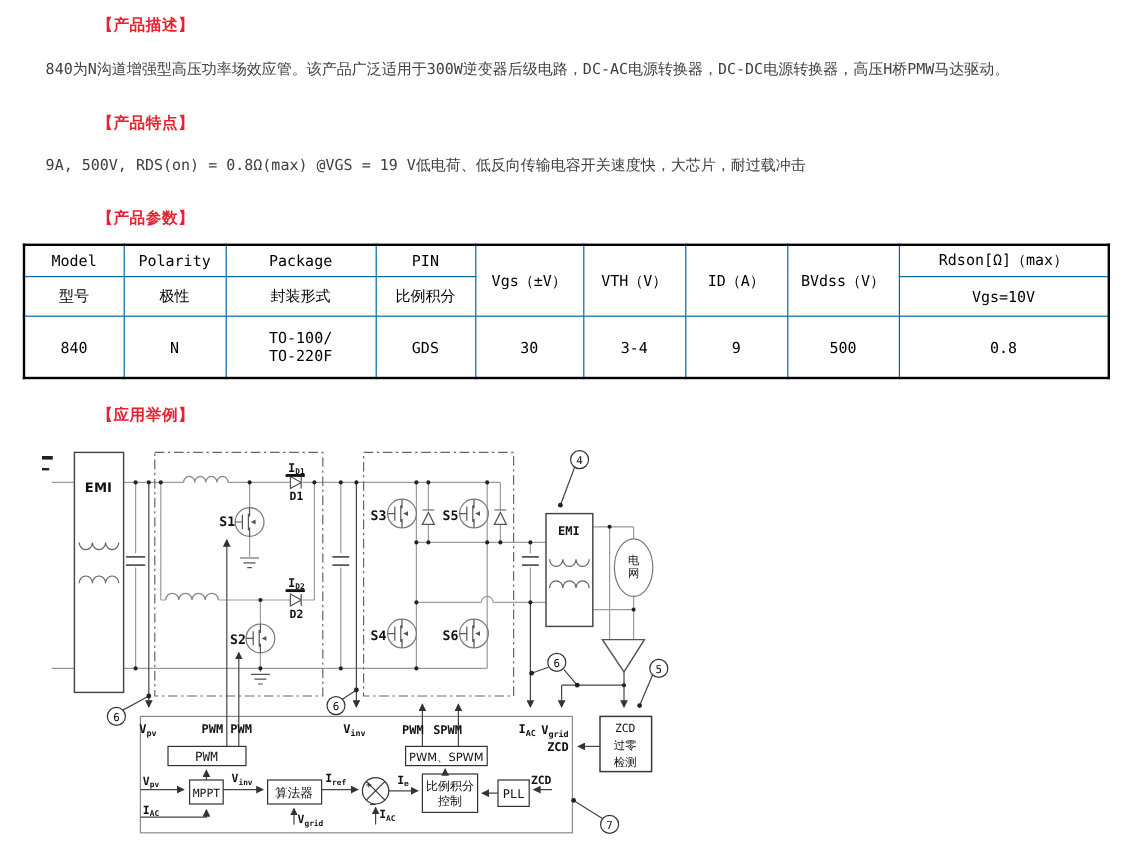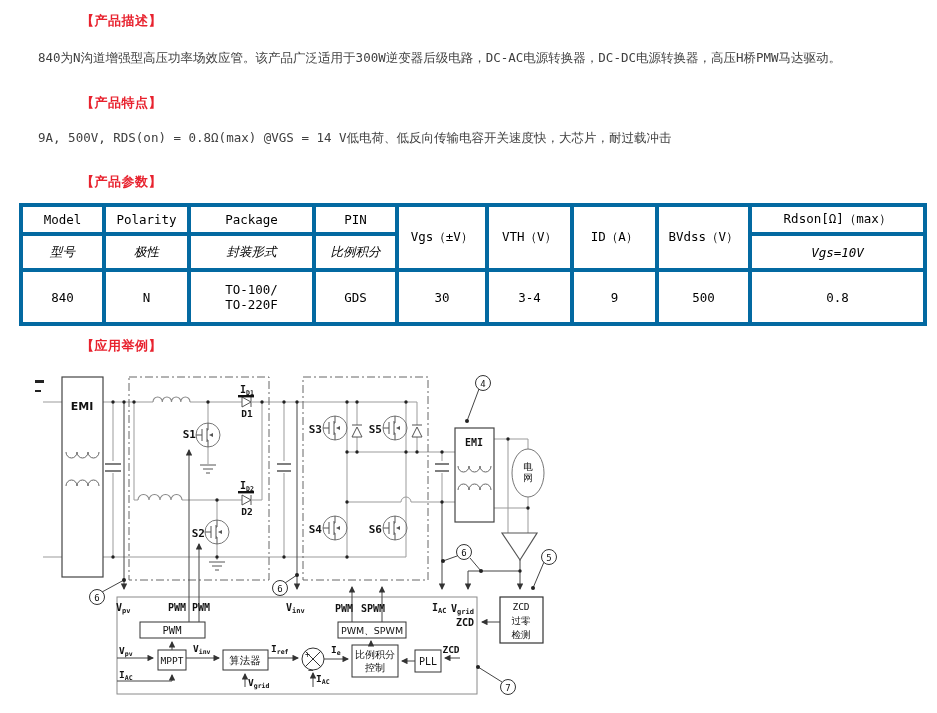--- a/index.html
+++ b/index.html
@@ -14,38 +14,38 @@
   }
   .body-text{
     position:absolute;left:38px;font-size:12.5px;color:#404040;white-space:nowrap;
     font-family:"DejaVu Sans Mono","DejaVu Sans",sans-serif;
   }
   table.params{
     position:absolute;left:19px;top:203px;width:904px;border-collapse:collapse;
     table-layout:fixed;border:2px solid #000;
   }
   table.params td{
-    border:4px solid #0369a1;text-align:center;vertical-align:middle;
+    border:1px solid #0369a1;text-align:center;vertical-align:middle;
     font-size:12.5px;padding:0;color:#000;
   }
   td.cn{font-size:13.5px;font-family:"DejaVu Sans",sans-serif;}
   tr.r-en td{height:25px;}
-  tr.r-cn td{height:32px;font-style:italic;}
+  tr.r-cn td{height:32px;}
   tr.r-data td{height:50px;}
   svg text{font-family:"DejaVu Sans Mono","DejaVu Sans",sans-serif;fill:#111;}
   svg .cjk{font-family:"DejaVu Sans",sans-serif;}
 </style>
 </head>
 <body>
 
 <div class="sec-title" style="top:12px">【产品描述】</div>
 <div class="body-text" style="top:50px">840为N沟道增强型高压功率场效应管。该产品广泛适用于300W逆变器后级电路，DC-AC电源转换器，DC-DC电源转换器，高压H桥PMW马达驱动。</div>
 
 <div class="sec-title" style="top:94px">【产品特点】</div>
-<div class="body-text" style="top:130px">9A, 500V, RDS(on) = 0.8Ω(max) @VGS = 14 V低电荷、低反向传输电容开关速度快，大芯片，耐过载冲击</div>
+<div class="body-text" style="top:130px">9A, 500V, RDS(on) = 0.8Ω(max) @VGS = 19 V低电荷、低反向传输电容开关速度快，大芯片，耐过载冲击</div>
 
 <div class="sec-title" style="top:173px">【产品参数】</div>
 
 <table class="params">
   <colgroup>
     <col style="width:83px">
       <col style="width:85px">
       <col style="width:125px">
       <col style="width:83px">
     <col style="width:90px">

